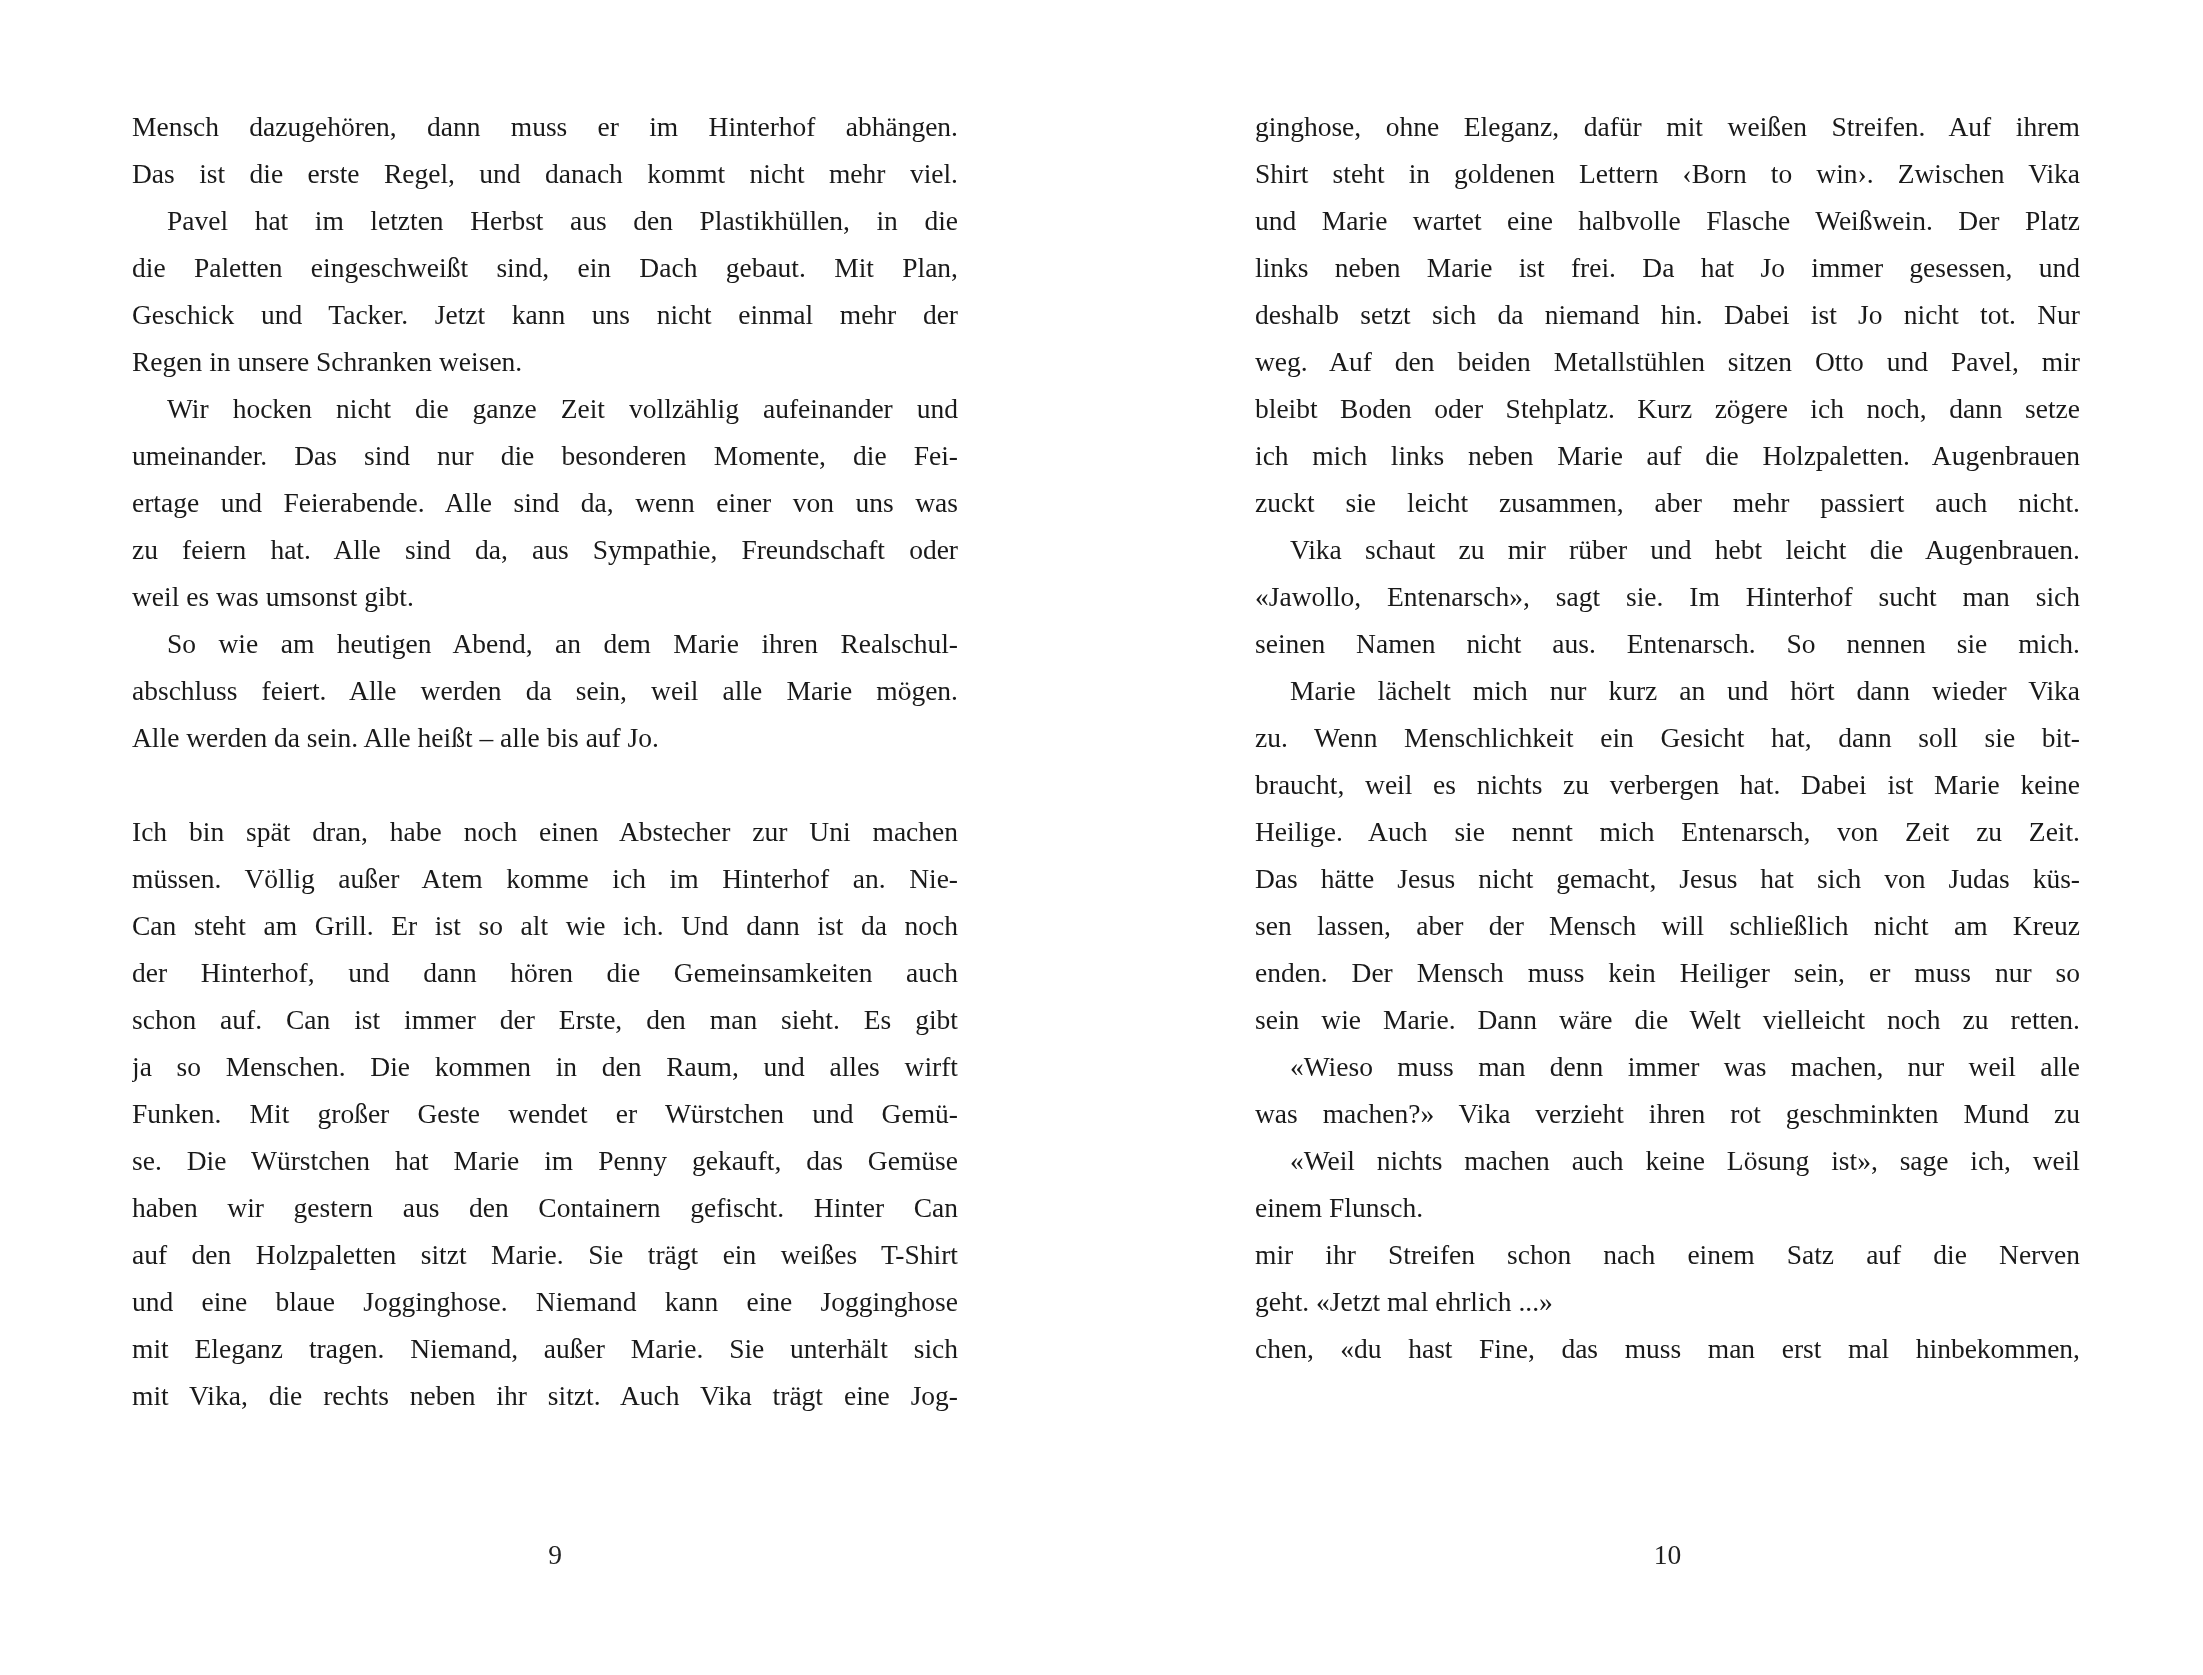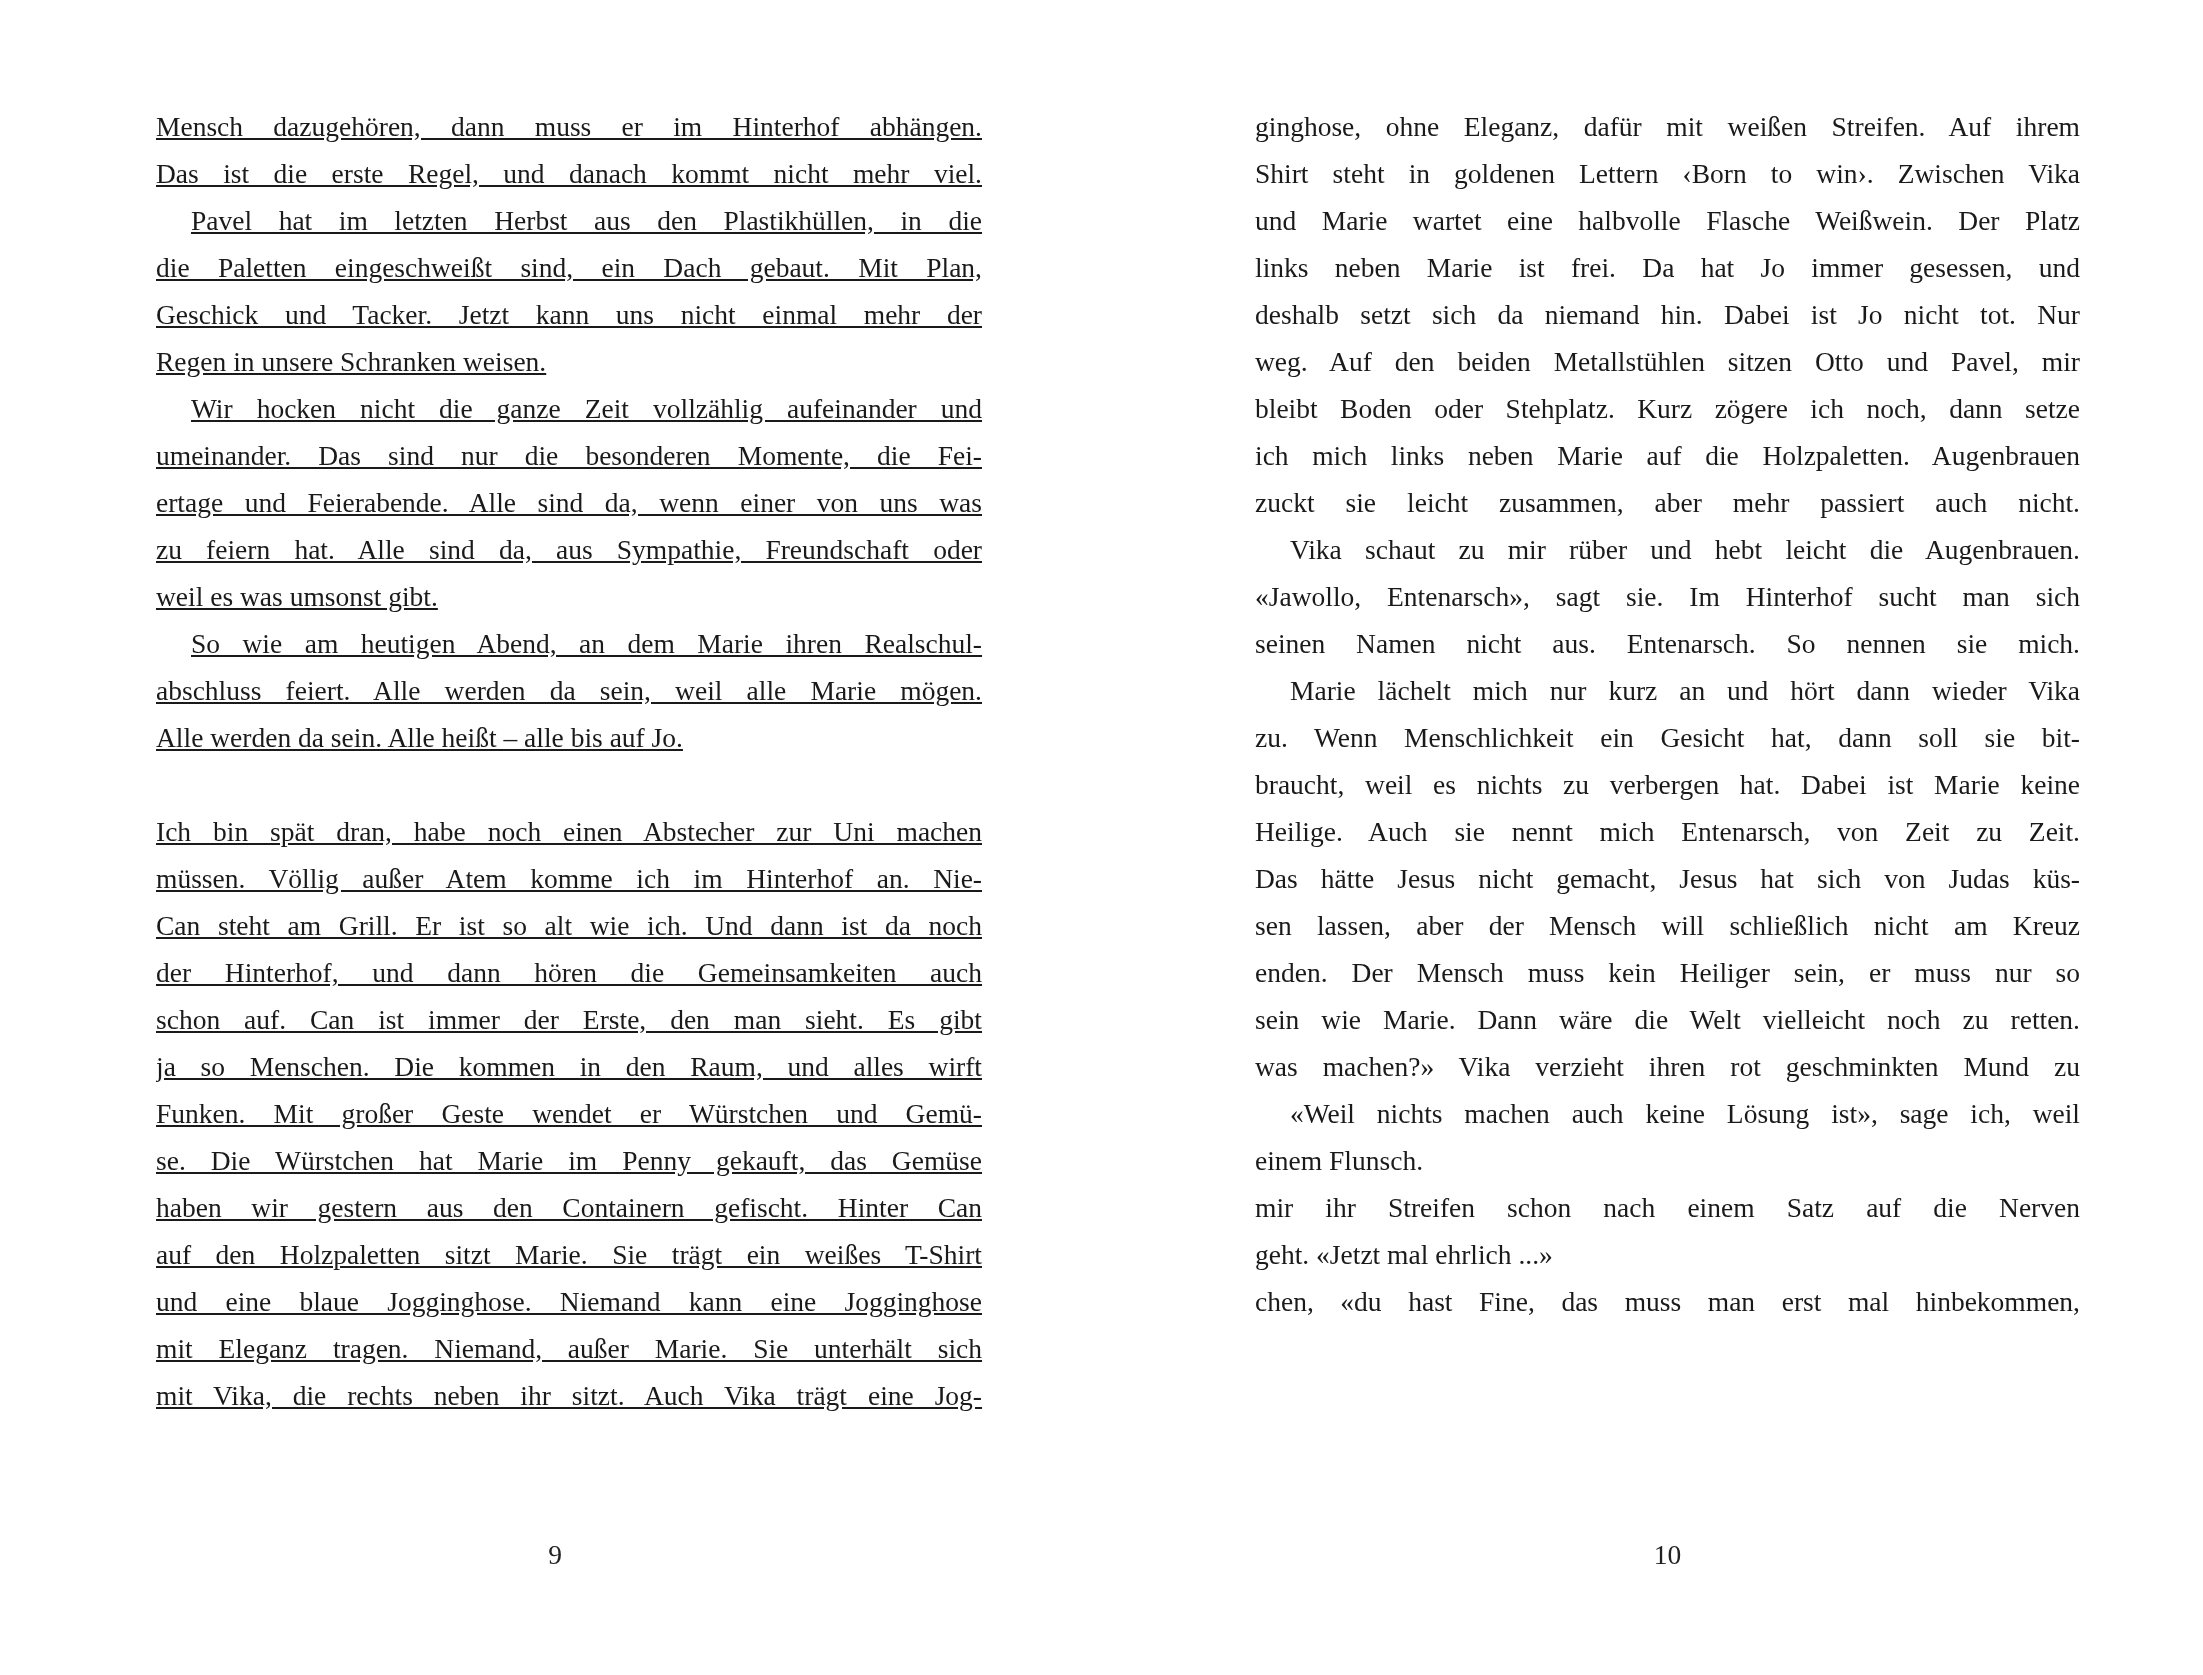--- a/index.html
+++ b/index.html
@@ -23,21 +23,21 @@
     height: 1675px;
   }
   .page-left  { left: 0; }
   .page-right { left: 1102px; }
 
   .text-block {
     position: absolute;
     top: 103px;
     font-size: 27.5px;
   }
-  .page-left  .text-block { left: 156px; width: 826px; text-decoration: underline; }
+  .page-left  .text-block { left: 132px; width: 826px; }
   .page-right .text-block { left: 153px; width: 825px; }
 
   .line {
     height: 47px;
     line-height: 47px;
     text-align: justify;
     text-align-last: justify;
     overflow: hidden;
     white-space: normal;
   }
@@ -111,20 +111,21 @@
         <div class="line">«Jawollo, Entenarsch», sagt sie. Im Hinterhof sucht man sich</div>
         <div class="line">seinen Namen nicht aus. Entenarsch. So nennen sie mich.</div>
         <div class="line indent">Marie lächelt mich nur kurz an und hört dann wieder Vika</div>
         <div class="line">zu. Wenn Menschlichkeit ein Gesicht hat, dann soll sie bit-</div>
         <div class="line">braucht, weil es nichts zu verbergen hat. Dabei ist Marie keine</div>
         <div class="line">Heilige. Auch sie nennt mich Entenarsch, von Zeit zu Zeit.</div>
         <div class="line">Das hätte Jesus nicht gemacht, Jesus hat sich von Judas küs-</div>
         <div class="line">sen lassen, aber der Mensch will schließlich nicht am Kreuz</div>
         <div class="line">enden. Der Mensch muss kein Heiliger sein, er muss nur so</div>
         <div class="line">sein wie Marie. Dann wäre die Welt vielleicht noch zu retten.</div>
+        <div class="line indent">«Wieso muss man denn immer was machen, nur weil alle</div>
         <div class="line">was machen?» Vika verzieht ihren rot geschminkten Mund zu</div>
         <div class="line indent">«Weil nichts machen auch keine Lösung ist», sage ich, weil</div>
         <div class="line end">einem Flunsch.</div>
         <div class="line">mir ihr Streifen schon nach einem Satz auf die Nerven</div>
         <div class="line end">geht. «Jetzt mal ehrlich ...»</div>
         <div class="line">chen, «du hast Fine, das muss man erst mal hinbekommen,</div>
       </div>
     <div class="page-number">10</div>
   </section>
 

